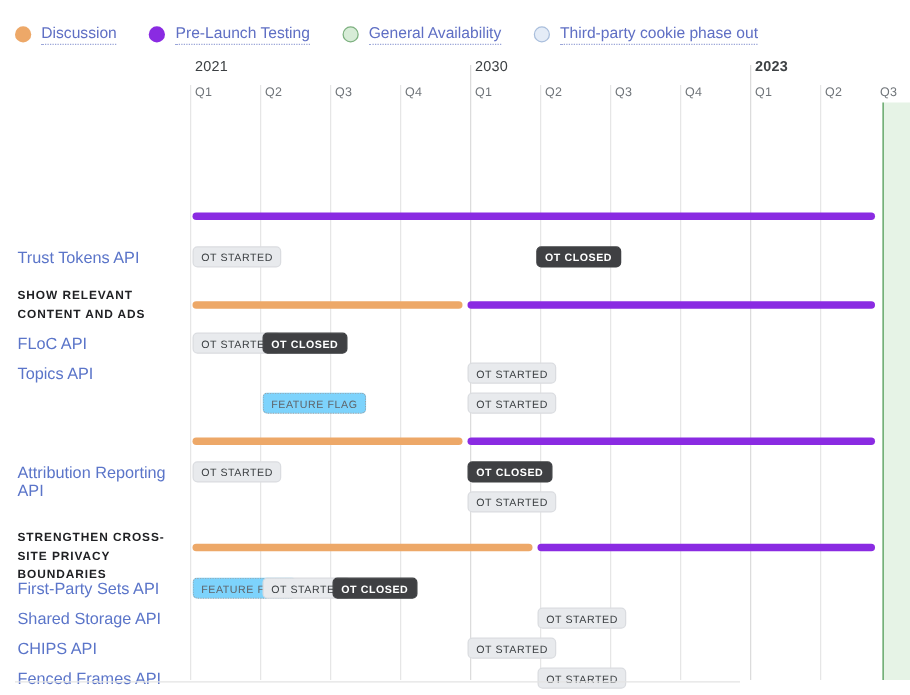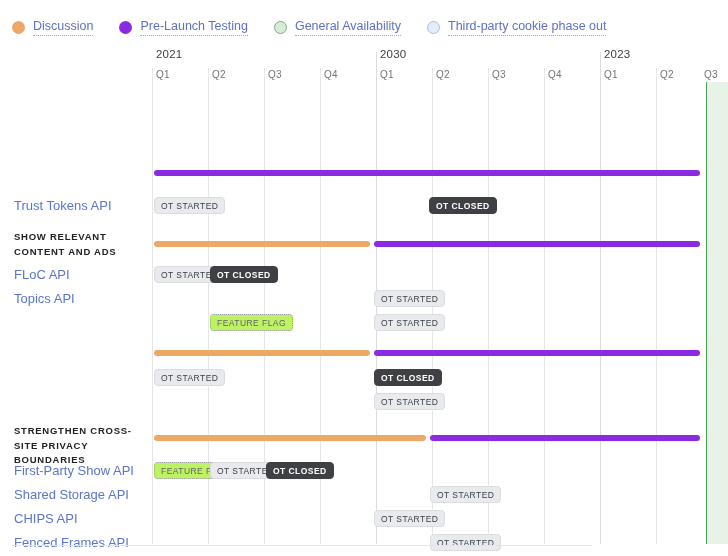--- a/index.html
+++ b/index.html
@@ -145,21 +145,21 @@
     color: #3c4043;
     border: 1px solid #dadce0;
   }
   .badge.closed {
     background: #3f4043;
     color: #ffffff;
     border: 1px solid #3f4043;
     font-weight: bold;
   }
   .badge.flag {
-    background: #bef264;
+    background: #7dd3fc;
     color: #5f6368;
     border: 1px dotted #9aa0a6;
   }
 </style>
 </head>
 <body>
 
 <div class="legend">
   <div class="legend-item">
     <span class="legend-dot" style="background:#eda868;"></span>
@@ -178,21 +178,21 @@
     <span class="legend-label">Third-party cookie phase out</span>
   </div>
 </div>
 
 <div class="chart">
 
   <div class="grid-area">
 
     <div class="year-lbl" style="left:4px;">2021</div>
     <div class="year-lbl" style="left:228px;">2030</div>
-    <div class="year-lbl" style="left:452px;">2023</div>
+    <div class="year-lbl" style="left:452px;font-weight:bold;">2023</div>
 
     <div class="q-lbl" style="left:4px;">Q1</div>
     <div class="q-lbl" style="left:60px;">Q2</div>
     <div class="q-lbl" style="left:116px;">Q3</div>
     <div class="q-lbl" style="left:172px;">Q4</div>
     <div class="q-lbl" style="left:228px;">Q1</div>
     <div class="q-lbl" style="left:284px;">Q2</div>
     <div class="q-lbl" style="left:340px;">Q3</div>
     <div class="q-lbl" style="left:396px;">Q4</div>
     <div class="q-lbl" style="left:452px;">Q1</div>
@@ -249,23 +249,24 @@
 
   </div>
 
   <div class="label-col">
     <div class="api-link" style="top:156px;">Trust Tokens API</div>
 
     <div class="group-title" style="top:188px;">Show relevant content and ads</div>
     <div class="api-link" style="top:225px;">FLoC API</div>
     <div class="api-link" style="top:249px;">Topics API</div>
 
+    <div class="api-link" style="top:328px;">Attribution Reporting API</div>
 
     <div class="group-title" style="top:382px;">Strengthen cross-site privacy boundaries</div>
-    <div class="api-link" style="top:421px;">First-Party Show API</div>
+    <div class="api-link" style="top:421px;">First-Party Sets API</div>
     <div class="api-link" style="top:445px;">Shared Storage API</div>
     <div class="api-link" style="top:469px;">CHIPS API</div>
     <div class="api-link" style="top:493px;">Fenced Frames API</div>
 
   </div>
 
   <div class="bottom-rule"></div>
 </div>
 
 </body></html>

